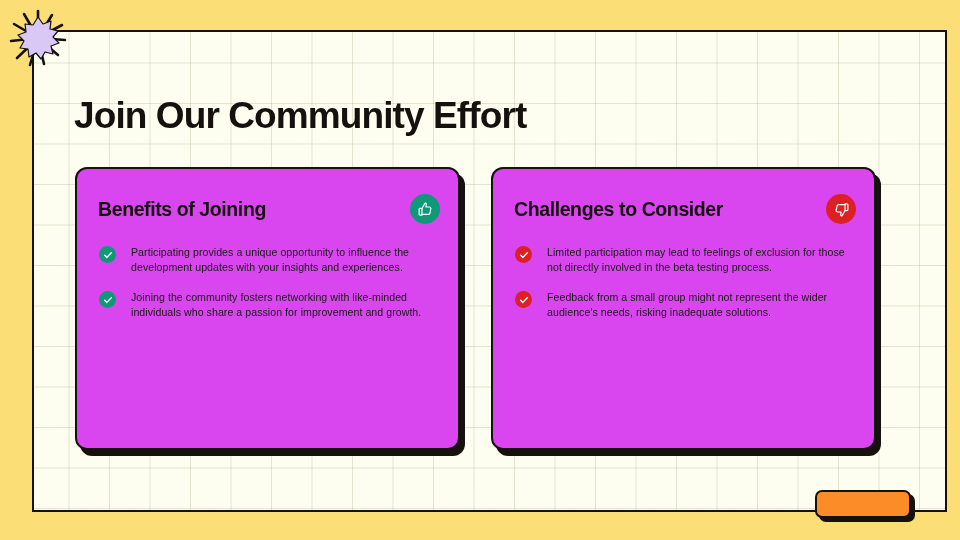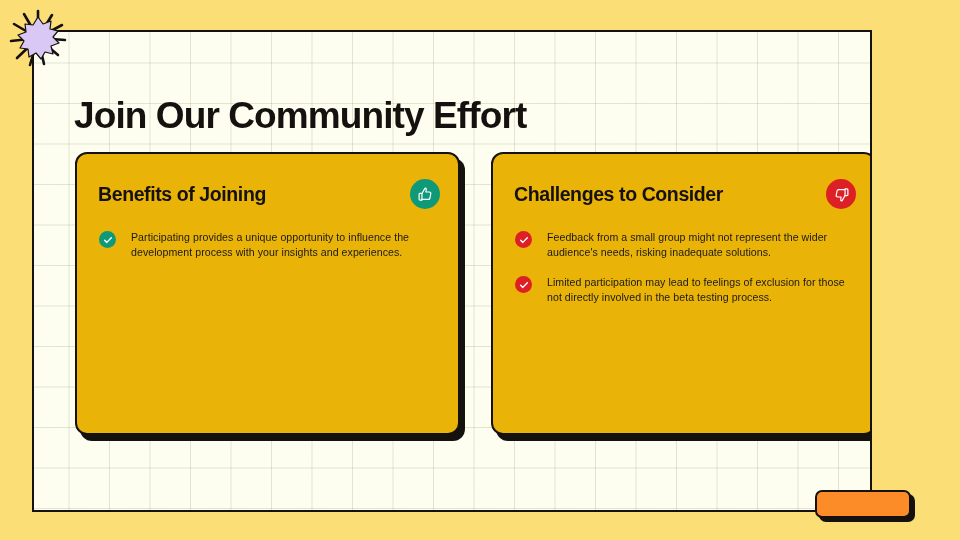--- a/index.html
+++ b/index.html
@@ -13,21 +13,21 @@
     background: #FCDE76;
     font-family: "Liberation Sans", sans-serif;
     position: relative;
   }
 
   
   .sheet {
     position: absolute;
     left: 32px;
     top: 30px;
-    width: 840px;
+    width: 915px;
     height: 482px;
     background: #FDFEF0;
     border: 2.5px solid #14110E;
     box-sizing: border-box;
     overflow: hidden;
   }
   .grid-lines {
     position: absolute;
     inset: 0;
     background-image:
@@ -46,24 +46,24 @@
     font-size: 37px;
     font-weight: 700;
     letter-spacing: -0.9px;
     color: #14110E;
     white-space: nowrap;
   }
 
   
   .card {
     position: absolute;
-    top: 120px;
+    top: 135px;
     width: 385px;
     height: 283px;
-    background: #eab308;
+    background: #d946ef;
     border: 2.5px solid #14110E;
     border-radius: 12px;
     box-shadow: 5px 6px 0 0 #14110E;
     box-sizing: border-box;
   }
   .card-left  { left: 41px; }
   .card-right { left: 457px; }
 
   .card-head {
     position: absolute;
@@ -170,21 +170,29 @@
       </div>
     </div>
 
     <div class="bullets">
       <div class="bullet-row">
         <span class="dot teal">
           <svg width="10" height="10" viewBox="0 0 24 24" fill="none" stroke="#FFFFFF" stroke-width="3.4" stroke-linecap="round" stroke-linejoin="round">
               <path d="M4 12.5l5.2 5.2L20 6.8"></path>
             </svg>
         </span>
-        <span class="bullet-text">Participating provides a unique opportunity to influence the development process with your insights and experiences.</span>
+        <span class="bullet-text">Participating provides a unique opportunity to influence the development updates with your insights and experiences.</span>
+      </div>
+      <div class="bullet-row">
+        <span class="dot teal">
+          <svg width="10" height="10" viewBox="0 0 24 24" fill="none" stroke="#FFFFFF" stroke-width="3.4" stroke-linecap="round" stroke-linejoin="round">
+              <path d="M4 12.5l5.2 5.2L20 6.8"></path>
+            </svg>
+        </span>
+        <span class="bullet-text">Joining the community fosters networking with like-minded individuals who share a passion for improvement and growth.</span>
       </div>
     </div>
   </div>
 
   <div class="card card-right">
     <div class="card-head">
       <div class="card-title">Challenges to Consider</div>
       <div class="badge red">
         <svg width="17" height="17" viewBox="0 0 24 24" fill="none" stroke="#FFFFFF" stroke-width="1.7" stroke-linecap="round" stroke-linejoin="round">
           <path d="M17 13.5V4h2.8A1.2 1.2 0 0 1 21 5.2v7.1a1.2 1.2 0 0 1-1.2 1.2H17z"></path>
@@ -193,29 +201,29 @@
       </div>
     </div>
 
     <div class="bullets">
       <div class="bullet-row">
         <span class="dot red">
           <svg width="10" height="10" viewBox="0 0 24 24" fill="none" stroke="#FFFFFF" stroke-width="3.4" stroke-linecap="round" stroke-linejoin="round">
               <path d="M4 12.5l5.2 5.2L20 6.8"></path>
             </svg>
         </span>
+        <span class="bullet-text">Limited participation may lead to feelings of exclusion for those not directly involved in the beta testing process.</span>
+      </div>
+      <div class="bullet-row">
+        <span class="dot red">
+          <svg width="10" height="10" viewBox="0 0 24 24" fill="none" stroke="#FFFFFF" stroke-width="3.4" stroke-linecap="round" stroke-linejoin="round">
+              <path d="M4 12.5l5.2 5.2L20 6.8"></path>
+            </svg>
+        </span>
         <span class="bullet-text">Feedback from a small group might not represent the wider audience's needs, risking inadequate solutions.</span>
-      </div>
-      <div class="bullet-row">
-        <span class="dot red">
-          <svg width="10" height="10" viewBox="0 0 24 24" fill="none" stroke="#FFFFFF" stroke-width="3.4" stroke-linecap="round" stroke-linejoin="round">
-              <path d="M4 12.5l5.2 5.2L20 6.8"></path>
-            </svg>
-        </span>
-        <span class="bullet-text">Limited participation may lead to feelings of exclusion for those not directly involved in the beta testing process.</span>
       </div>
     </div>
   </div>
 </div>
 
 <div class="starburst">
   <svg width="60" height="60" viewBox="0 0 60 60">
     <g stroke="#14110E" stroke-width="2.6" stroke-linecap="round">
       <line x1="30" y1="30" x2="30" y2="3"></line>
       <line x1="30" y1="30" x2="44" y2="7"></line>

